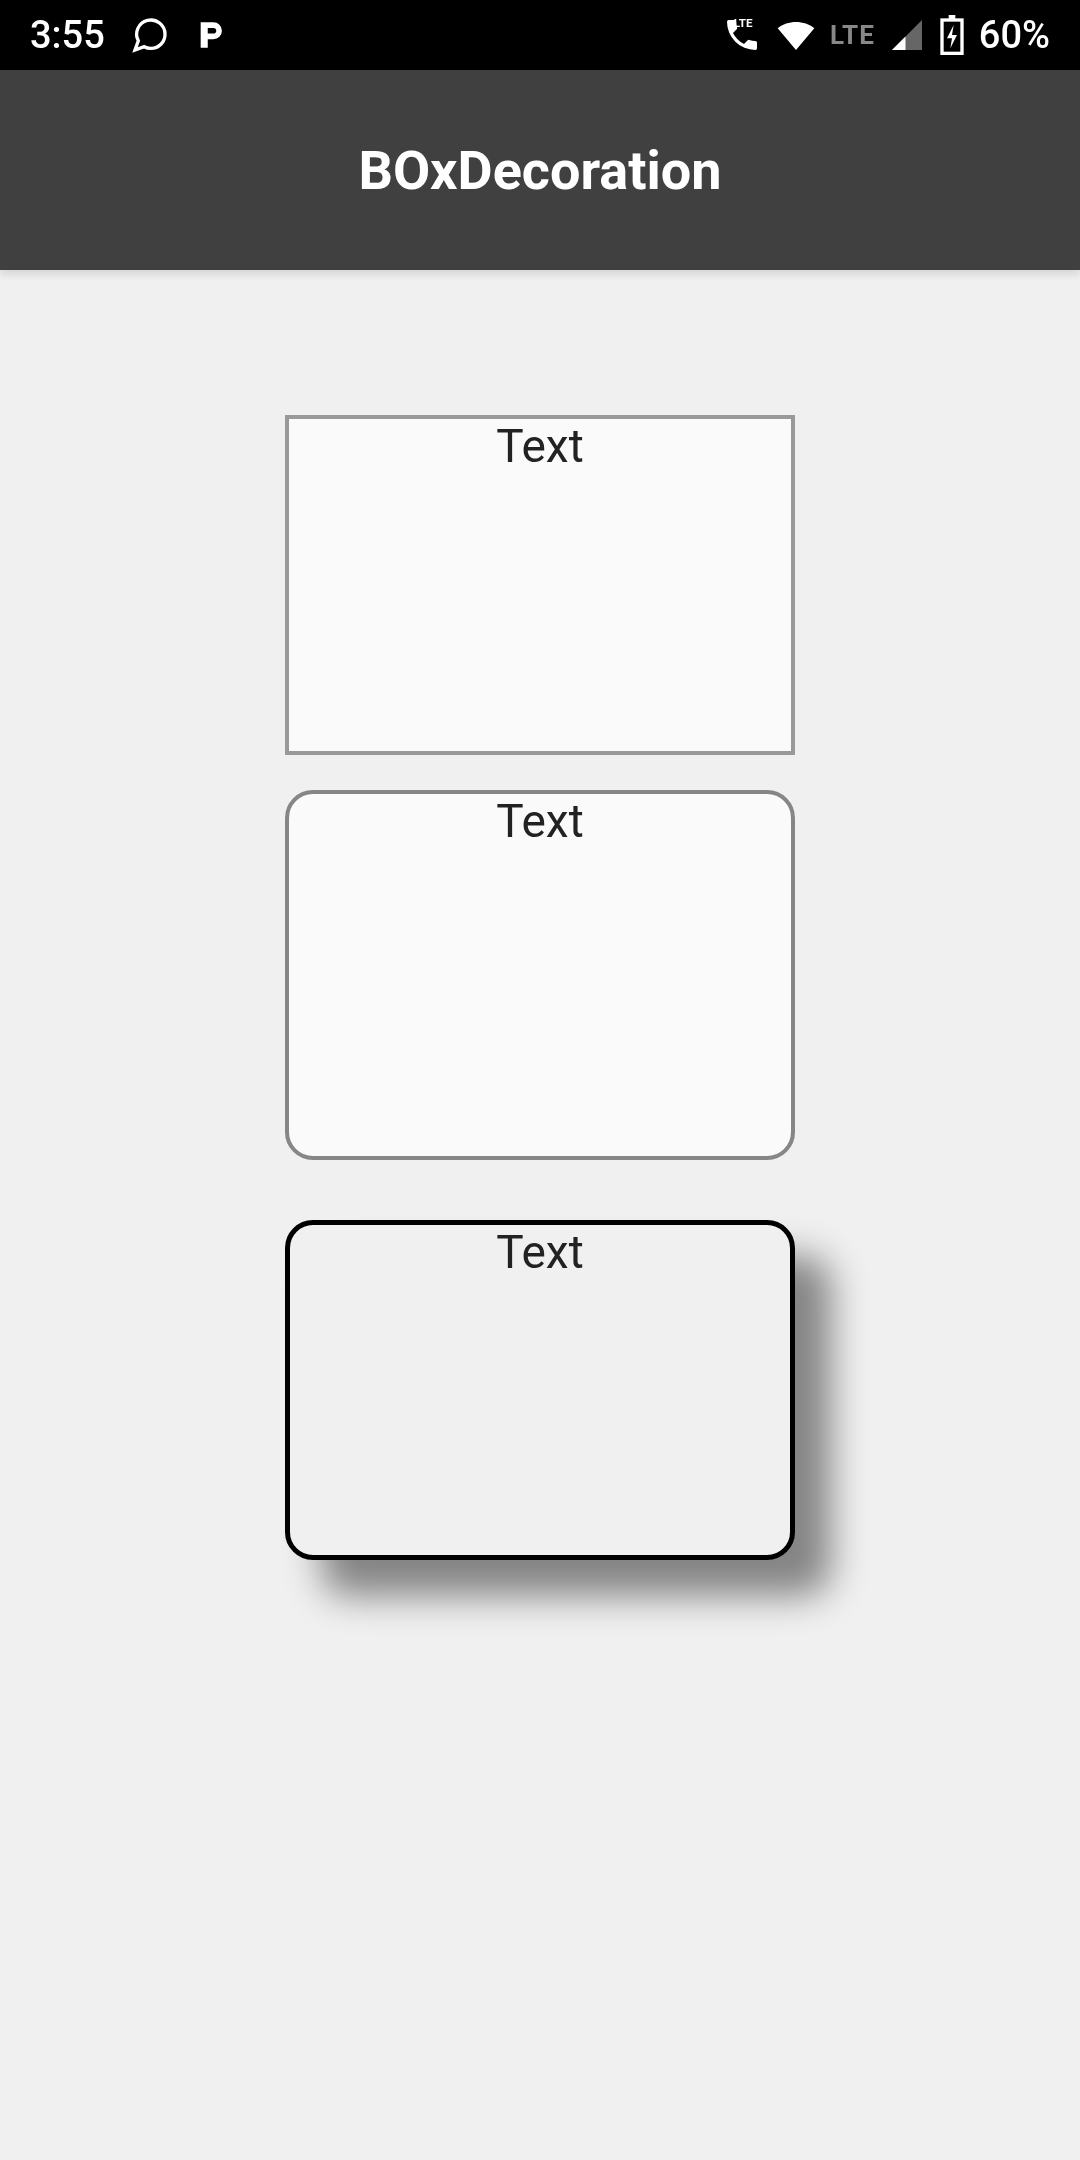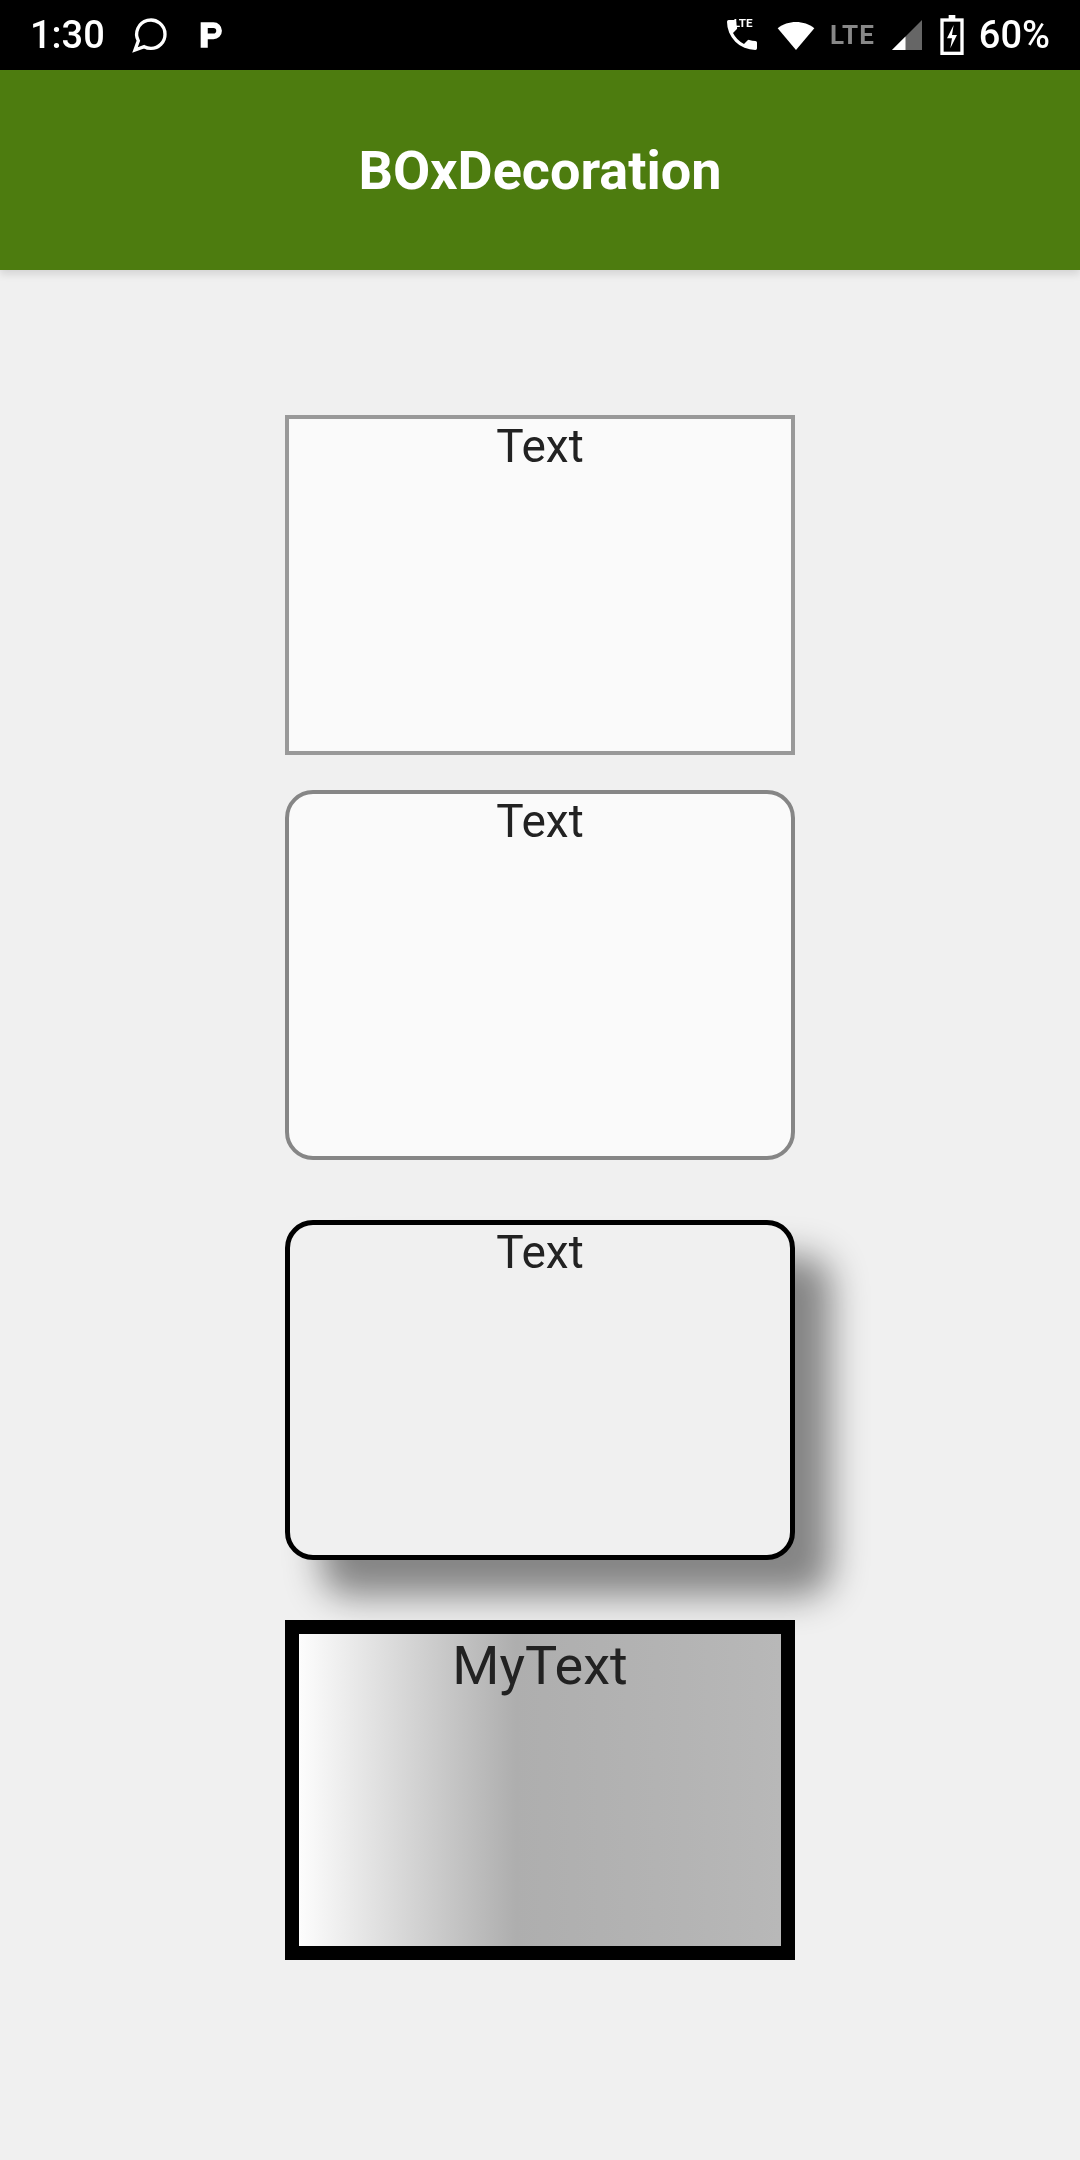--- a/index.html
+++ b/index.html
@@ -19,21 +19,21 @@
       padding: 0 30px;
       font-size: 38px;
       font-weight: 500;
     }
     .status-left { display: flex; gap: 25px; align-items: center; }
     .status-right { display: flex; gap: 14px; align-items: center; margin-left: auto; }
     .status-icon svg { display: block; }
     .lte-dim { color: #888; }
     .app-bar {
       height: 200px;
-      background: #4d7c0f;
+      background: #404040;
       color: #fff;
       display: flex;
       align-items: center;
       justify-content: center;
       font-size: 54px;
       font-weight: 700;
       box-shadow: 0 4px 8px rgba(0,0,0,.12);
     }
     .content {
       display: flex;
@@ -79,21 +79,21 @@
       font-size: 26px;
       font-weight: 700;
       letter-spacing: 1px;
     }
   </style>
 </head>
 <body>
 
 <div class="status-bar">
   <div class="status-left">
-    <span>1:30</span>
+    <span>3:55</span>
     <span class="status-icon">
       <svg width="40" height="40" viewBox="0 0 24 24" fill="none" stroke="#fff" stroke-width="2">
         <path d="M21 11.5a8.38 8.38 0 0 1-8.5 8.5 8.5 8.5 0 0 1-4-.99L3 21l1.99-5.5A8.5 8.5 0 1 1 21 11.5z"></path>
       </svg>
     </span>
     <span class="status-icon">
       <svg width="34" height="34" viewBox="0 0 24 24" fill="#fff">
         <path d="M4 3h9a6 6 0 0 1 0 12h-4v6H4V3z" fill="#fff"></path>
         <path d="M9 7h4a2 2 0 0 1 0 4h-4V7z" fill="#000"></path>
       </svg>
@@ -138,16 +138,13 @@
     <span>Text</span>
   </div>
   <div class="box box2">
     <span>Text</span>
   </div>
   <div class="box3-wrap">
     <div class="box box3">
       <span>Text</span>
     </div>
   </div>
-  <div class="box box4">
-    <span>MyText</span>
-  </div>
 </div>
 
 </body></html>

